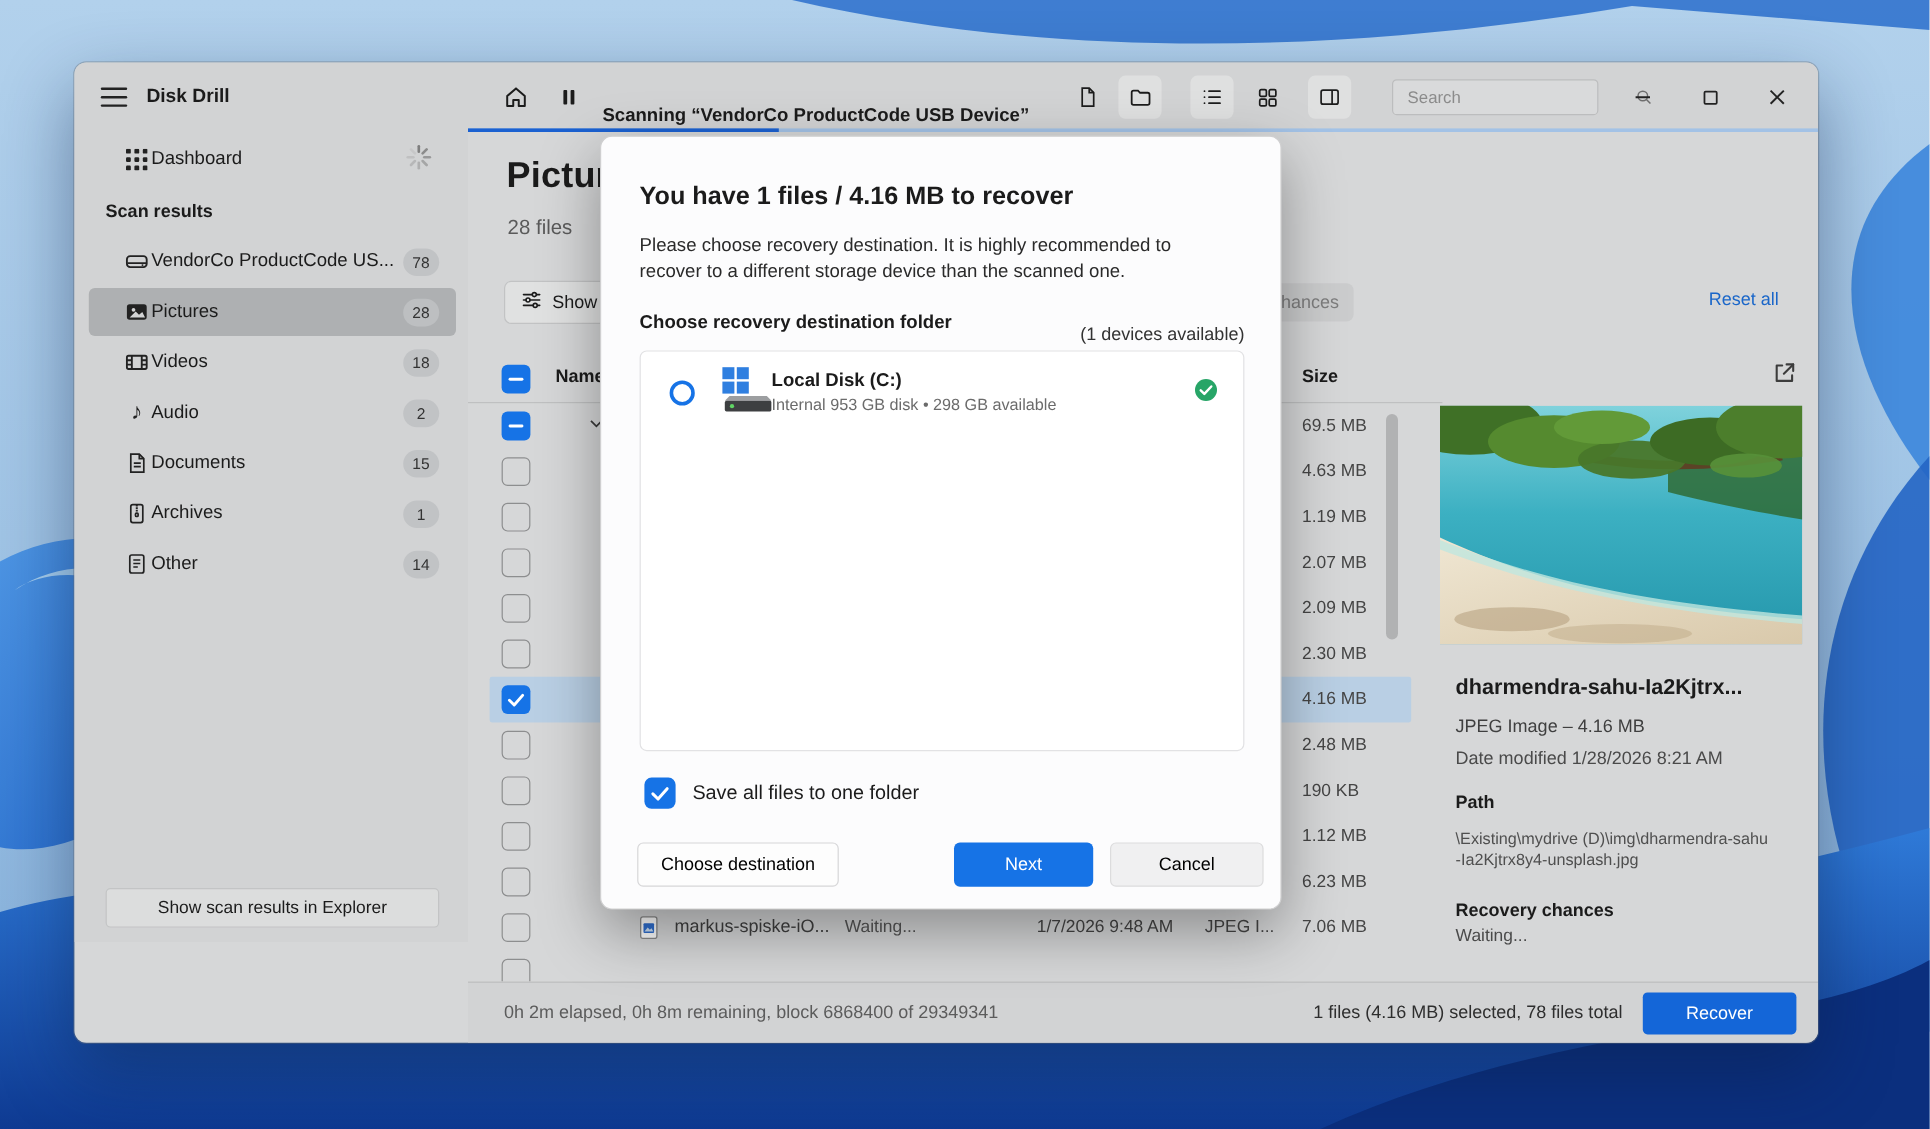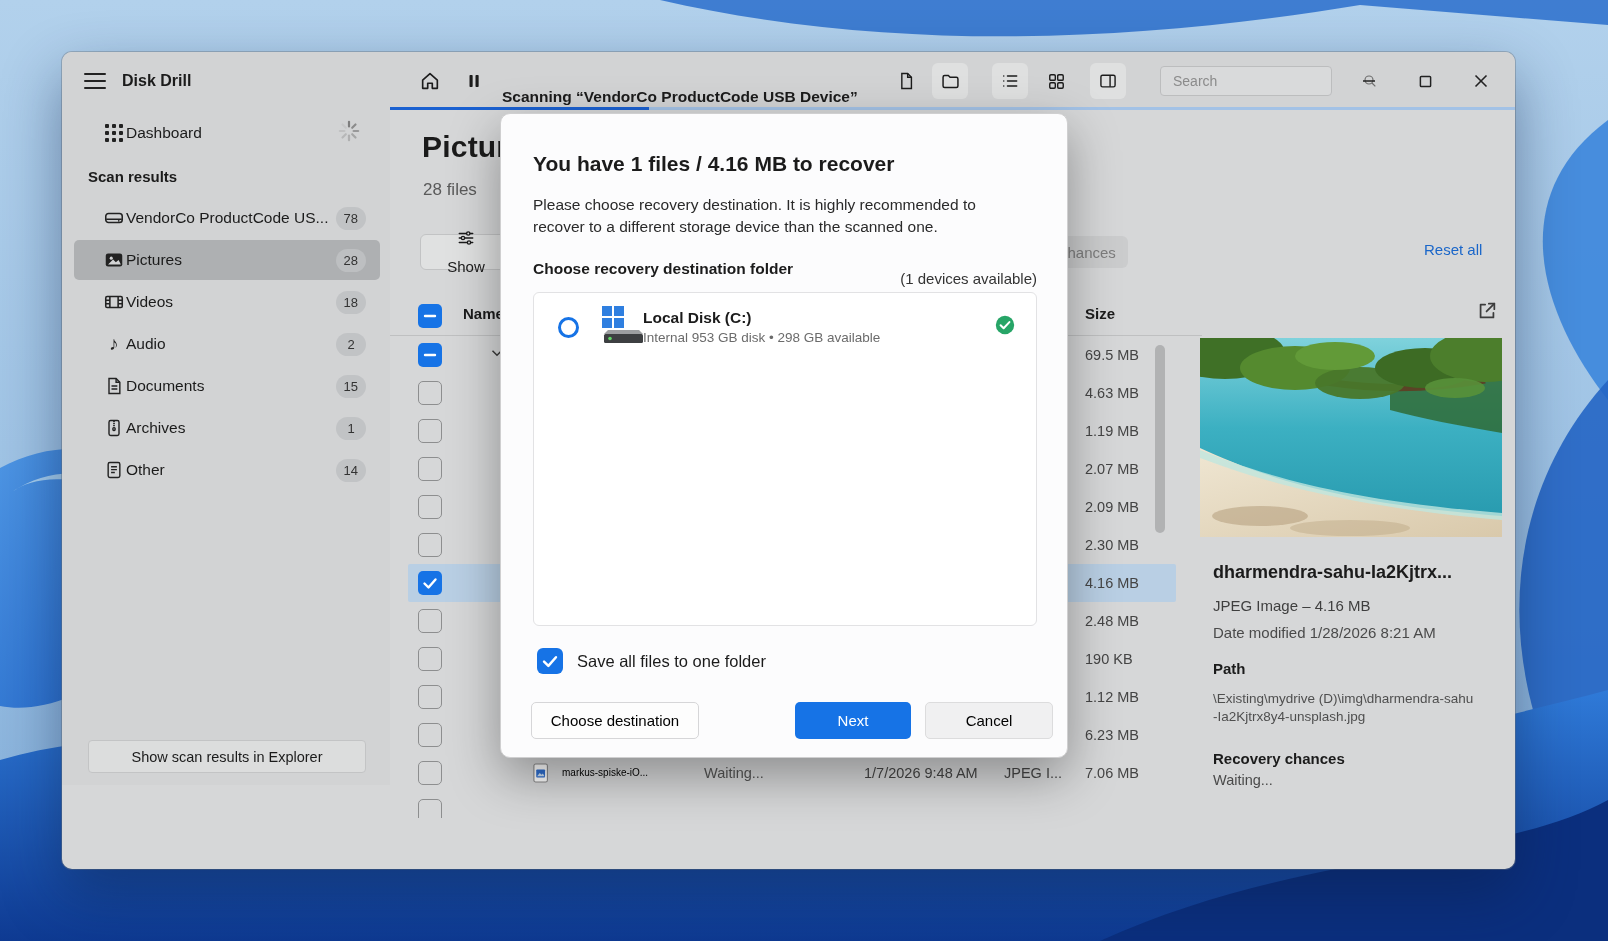--- a/index.html
+++ b/index.html
@@ -43,39 +43,39 @@
   .search-box input { flex:1; border:none; outline:none; background:transparent; font-size:14px; color:#333; padding:0 8px 0 12px; font-family:inherit; }
   .search-box input::placeholder { color:#8b8b8b; }
   .search-glyph { margin-right:10px; color:#6e6e6e; display:flex; }
   .win-ctl { position:absolute; top:14px; width:34px; height:30px; display:flex; align-items:center; justify-content:center; color:#222; cursor:pointer; }
 
   
   .content { position:absolute; left:328px; top:58px; width:1125px; height:708px; background:#d6d7d8; overflow:hidden; }
   .page-title { position:absolute; left:32px; top:20px; font-size:30px; font-weight:bold; letter-spacing:.2px; }
   .page-sub { position:absolute; left:33px; top:70px; font-size:17px; color:#5a5a5a; }
   .show-btn { position:absolute; left:30px; top:124px; width:92px; height:36px; background:#e0e1e1; border:1px solid #c2c3c4; border-radius:6px;
-    display:flex; align-items:center; justify-content:center; gap:8px; font-size:15px; cursor:pointer;flex-direction:column; }
+    display:flex; align-items:center; justify-content:center; gap:8px; font-size:15px; cursor:pointer; }
   .chip-partial { position:absolute; left:658px; top:126px; width:80px; height:32px; background:#cbcccd; border-radius:6px;
     color:#7d7d7d; font-size:15px; display:flex; align-items:center; padding-left:12px; }
   .reset-all { position:absolute; left:1034px; top:131px; font-size:15px; color:#1a66c9; cursor:pointer; }
 
   .thead { position:absolute; left:0; top:186px; width:812px; height:40px; border-bottom:1px solid #bfc0c1; }
   .th-name { position:absolute; left:73px; top:9px; font-size:15px; font-weight:bold; }
   .th-size { position:absolute; left:695px; top:9px; font-size:15px; font-weight:bold; }
   .cb { position:absolute; width:24px; height:24px; border-radius:5px; border:1.6px solid #8d8e8f; background:transparent; cursor:pointer; }
   .cb.on { border:none; background:#1673e6; }
   .cb svg { position:absolute; inset:0; }
   .row { position:absolute; left:0; width:812px; height:38px; }
   .row.selected { background:#b9cfe4; left:18px; width:768px; border-radius:2px; }
   .row.selected .cb { left:10px; }
   .row .cb { left:28px; top:7px; }
   .cell-size { position:absolute; left:695px; top:0; line-height:38px; font-size:14.5px; color:#454545; }
   .row.selected .cell-size { left:677px; }
   .chev { position:absolute; left:98px; top:8px; color:#3a3a3a; }
-  .cell-name { position:absolute; left:172px; line-height:38px; font-size:10px; color:#000000; }
+  .cell-name { position:absolute; left:172px; line-height:38px; font-size:15px; color:#404040; }
   .cell-status { position:absolute; left:314px; line-height:38px; font-size:14.5px; color:#555; }
   .cell-date { position:absolute; left:474px; line-height:38px; font-size:14.5px; color:#454545; }
   .cell-kind { position:absolute; left:614px; line-height:38px; font-size:14.5px; color:#454545; }
   .file-ico { position:absolute; left:143px; top:9px; }
   .vscroll { position:absolute; left:765px; top:235px; width:10px; height:188px; background:#b1b2b3; border-radius:5px; cursor:grab; }
 
   
   .preview-open { position:absolute; left:1086px; top:190px; color:#3c3c3c; width:24px; height:24px; cursor:pointer; }
   .preview-img { position:absolute; left:810px; top:228px; width:302px; height:199px; overflow:hidden; cursor:pointer; }
   .pv-name { position:absolute; left:823px; top:452px; width:290px; font-size:18px; font-weight:bold; white-space:nowrap; }
@@ -503,20 +503,25 @@
 
       <div class="pv-name">dharmendra-sahu-Ia2Kjtrx...</div>
       <div class="pv-type">JPEG Image – 4.16 MB</div>
       <div class="pv-date">Date modified 1/28/2026 8:21 AM</div>
       <div class="pv-path-label">Path</div>
       <div class="pv-path">\Existing\mydrive (D)\img\dharmendra-sahu-Ia2Kjtrx8y4-unsplash.jpg</div>
       <div class="pv-rc-label">Recovery chances</div>
       <div class="pv-rc">Waiting...</div>
     </div>
 
+    <div class="bottombar">
+      <div class="bb-status">0h 2m elapsed, 0h 8m remaining, block 6868400 of 29349341</div>
+      <div class="bb-selection">1 files (4.16 MB) selected, 78 files total</div>
+      <button class="recover-btn">Recover</button>
+    </div>
   </div>
 
   <div class="modal">
     <div class="m-title">You have 1 files / 4.16 MB to recover</div>
     <div class="m-desc">Please choose recovery destination. It is highly recommended to recover to a different storage device than the scanned one.</div>
     <div class="m-dest-label">Choose recovery destination folder</div>
     <div class="m-avail">(1 devices available)</div>
 
     <div class="device-box">
       <div class="device-row">

